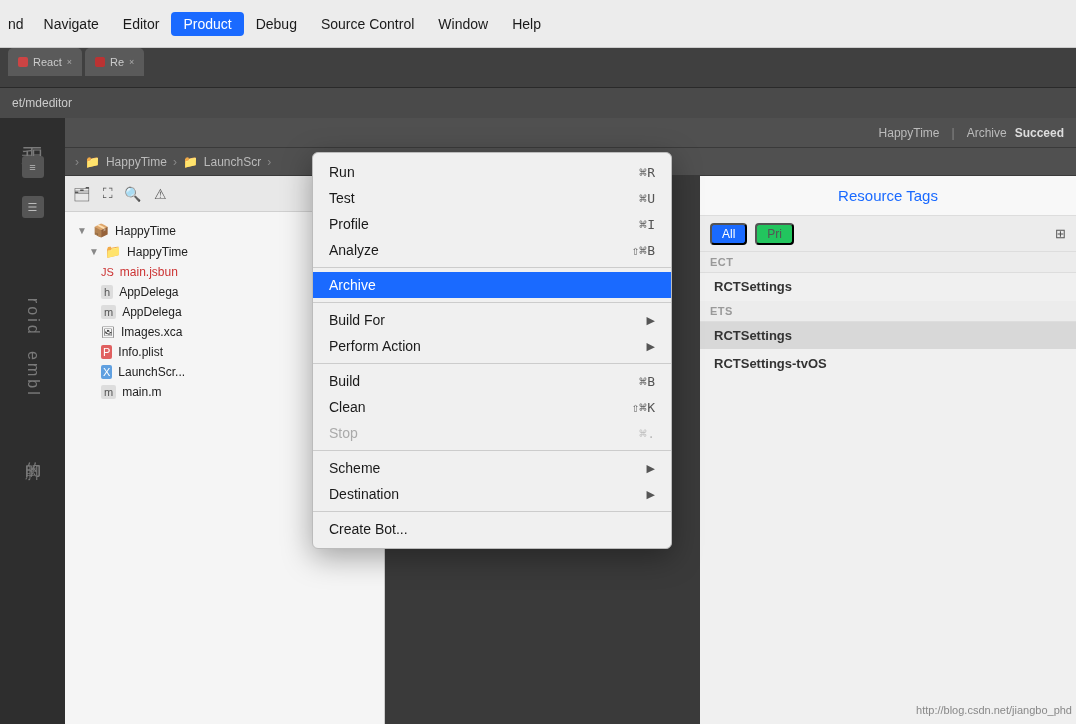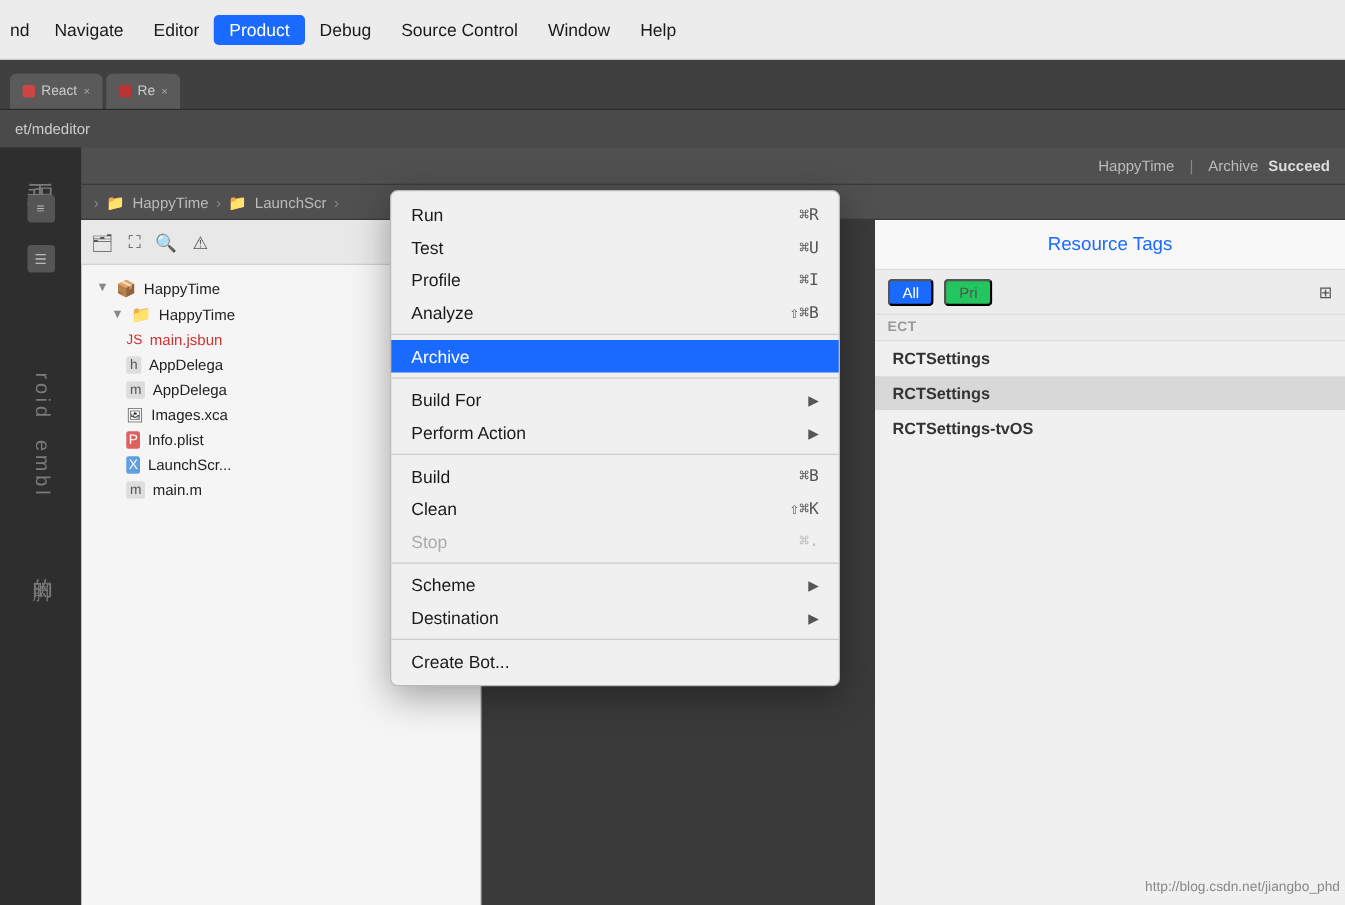--- a/index.html
+++ b/index.html
@@ -180,21 +180,20 @@
       top: 48px; left: 0; right: 0; bottom: 0;
       background: #3a3a3a;
       overflow: hidden;
     }
     .desktop-tabs {
       position: absolute;
       top: 0; left: 0; right: 0;
       height: 40px;
       background: #404040;
       display: flex;
-      align-items: flex-end;
       padding: 0 8px;
       gap: 3px;
       border-bottom: 1px solid #2a2a2a;
     }
     .dtab {
       height: 28px;
       background: #5a5a5a;
       border-radius: 5px 5px 0 0;
       padding: 0 10px;
       font-size: 11px;
@@ -341,20 +340,21 @@
     <div class="resource-tags-header">
       <span>Resource Tags</span>
     </div>
     <div class="tags-toolbar">
       <button class="tag-btn active">All</button>
       <button class="tag-btn inactive">Pri</button>
       <span style="margin-left: auto; font-size: 13px; color: #555;">⊞</span>
     </div>
     <div class="tags-section-header">ECT</div>
     <div class="tags-list-item">RCTSettings</div>
+    <div class="tags-section-header">ETS</div>
     <div class="tags-list-item selected">RCTSettings</div>
     <div class="tags-list-item">RCTSettings-tvOS</div>
   </div>
 
   <div style="position: absolute; top: 128px; left: 65px; width: 320px; bottom: 0; background: #f5f5f5; border-right: 1px solid #ccc; overflow: hidden;">
 
     <div style="height: 36px; background: #e8e8e8; border-bottom: 1px solid #d0d0d0; display: flex; align-items: center; padding: 0 8px; gap: 12px;">
       <span class="si-icon">🗂</span>
       <span class="si-icon">⛶</span>
       <span class="si-icon">🔍</span>

